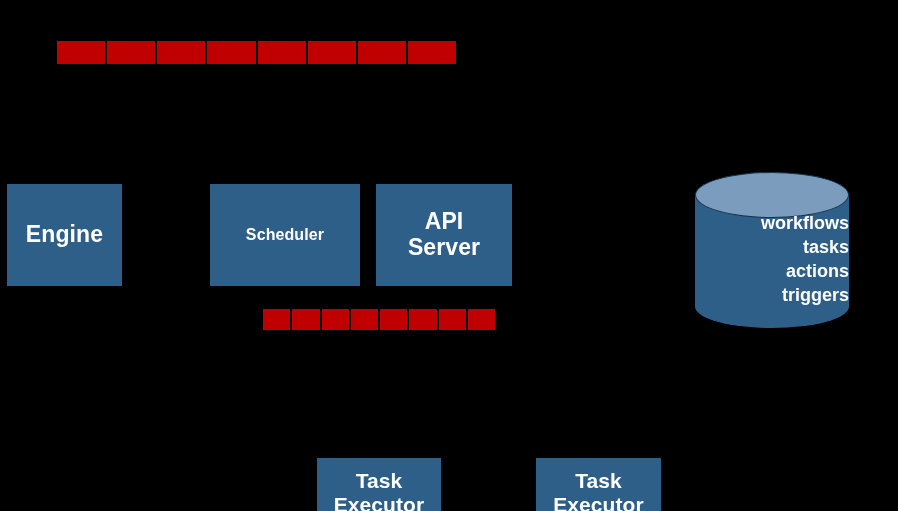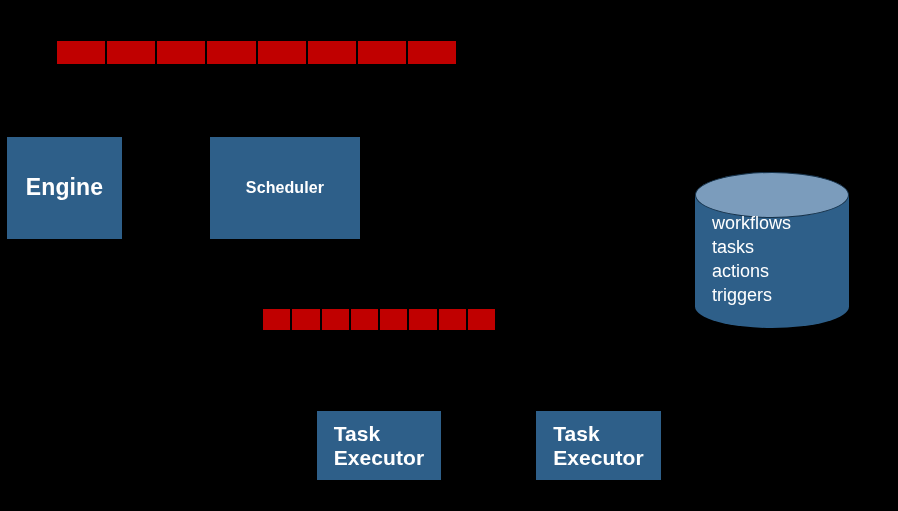--- a/index.html
+++ b/index.html
@@ -36,25 +36,26 @@
   }
 
   
   .node-box {
     position: absolute;
     background: #2E5F89;
     color: #FFFFFF;
     display: flex;
     align-items: center;
     justify-content: center;
-    text-align: left;
+    text-align: center;
     font-weight: bold;
     line-height: 1.12;
     box-sizing: border-box;
     letter-spacing: 0.1px;
+    margin-top: 47px;
   }
   .node-box .label {
     display: block;
     white-space: pre-line;
   }
 
   
   .cylinder {
     position: absolute;
   }
@@ -74,26 +75,26 @@
     top: 0;
     width: 100%;
     height: 46px;
     background: #7B9CBC;
     border: 1px solid #16324a;
     border-radius: 50%;
     box-sizing: border-box;
   }
   .cyl-text {
     position: absolute;
-    left: 17px;
+    left: 4px;
     right: 0;
     top: 40px;
     color: #FFFFFF;
-    font-weight: normal;
-    text-align: left;
+    font-weight: bold;
+    text-align: right;
     line-height: 1.33;
     z-index: 3;
   }
   .cyl-text div {
     white-space: nowrap;
   }
 </style>
 </head>
 <body>
 
@@ -111,20 +112,24 @@
     </div>
 
   <div class="node-box" id="node-engine" style="left: 7px; top: 137px; width: 115px; height: 102px; font-size: 23px; background: rgb(46, 95, 137); color: rgb(255, 255, 255);">
     <span class="label">Engine</span>
   </div>
 
   <div class="node-box" id="node-scheduler" style="left: 210px; top: 137px; width: 150px; height: 102px; font-size: 16px; background: rgb(46, 95, 137); color: rgb(255, 255, 255);">
     <span class="label">Scheduler</span>
   </div>
 
+  <div class="node-box" id="node-api-server" style="left: 376px; top: 137px; width: 136px; height: 102px; font-size: 23px; background: rgb(46, 95, 137); color: rgb(255, 255, 255);">
+    <span class="label">API
+Server</span>
+  </div>
 
   <div class="red-bar" id="bar-lower" style="left:263px; top:309px; width:232px; height:21px;">
       <div class="red-seg" style="background: rgb(192, 0, 0);"></div>
       <div class="red-seg" style="background: rgb(192, 0, 0);"></div>
       <div class="red-seg" style="background: rgb(192, 0, 0);"></div>
       <div class="red-seg" style="background: rgb(192, 0, 0);"></div>
       <div class="red-seg" style="background: rgb(192, 0, 0);"></div>
       <div class="red-seg" style="background: rgb(192, 0, 0);"></div>
       <div class="red-seg" style="background: rgb(192, 0, 0);"></div>
       <div class="red-seg" style="background: rgb(192, 0, 0);"></div>

